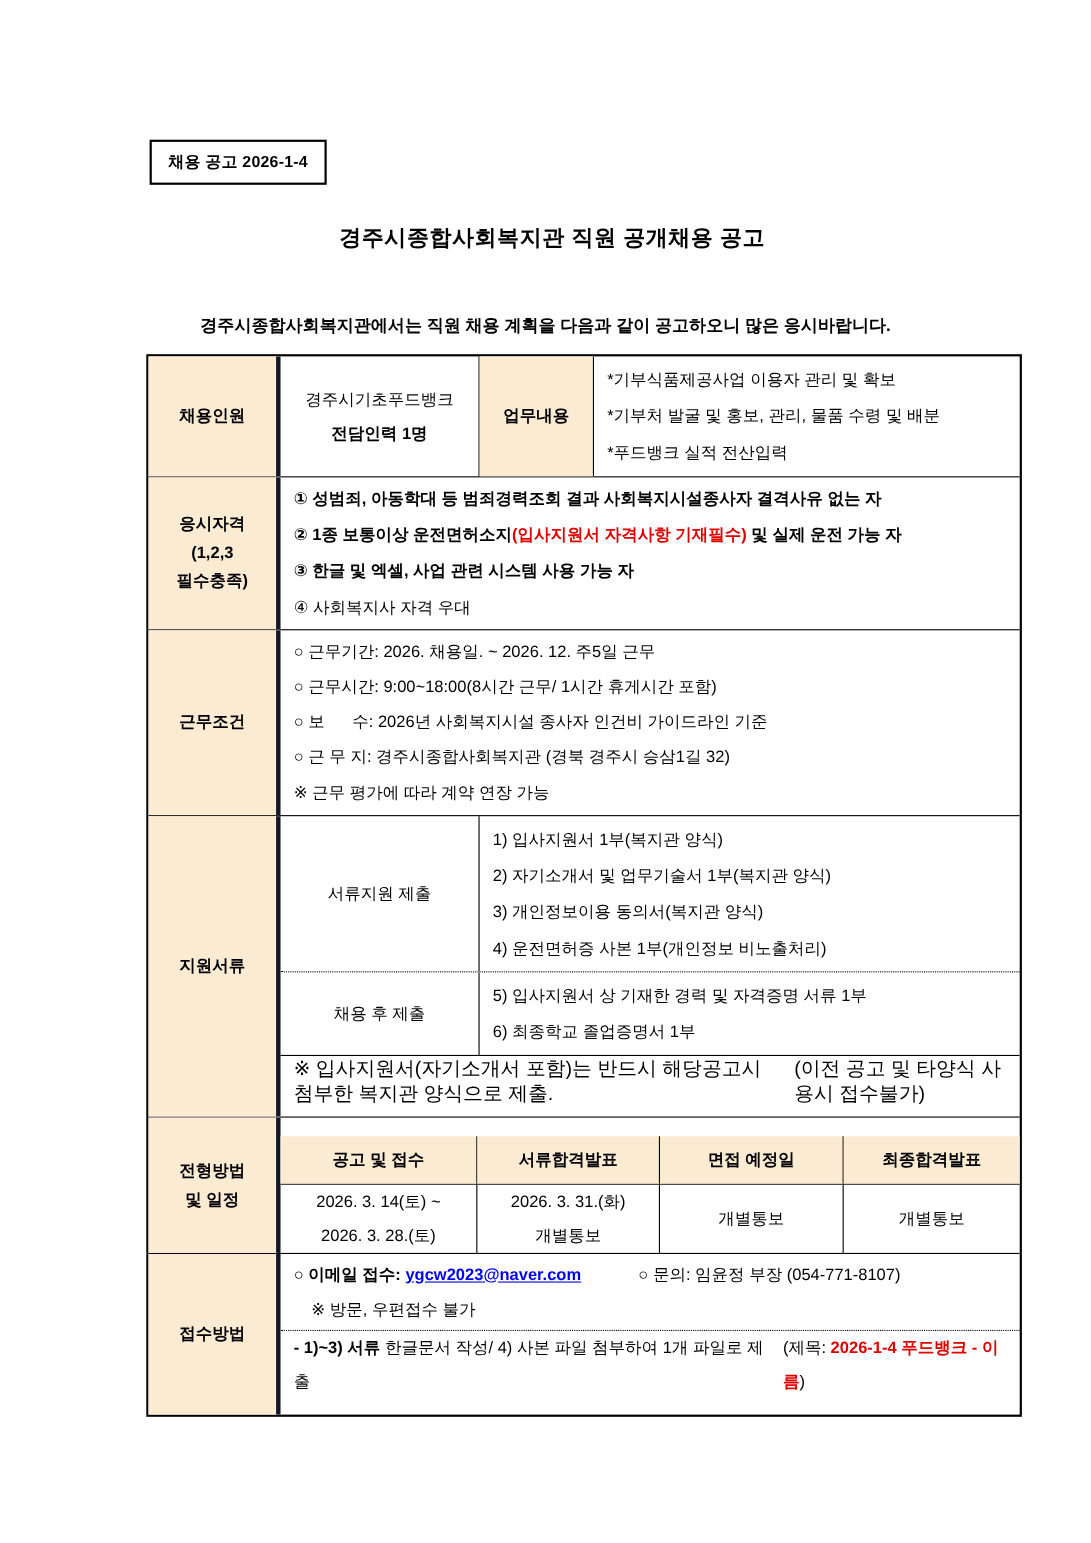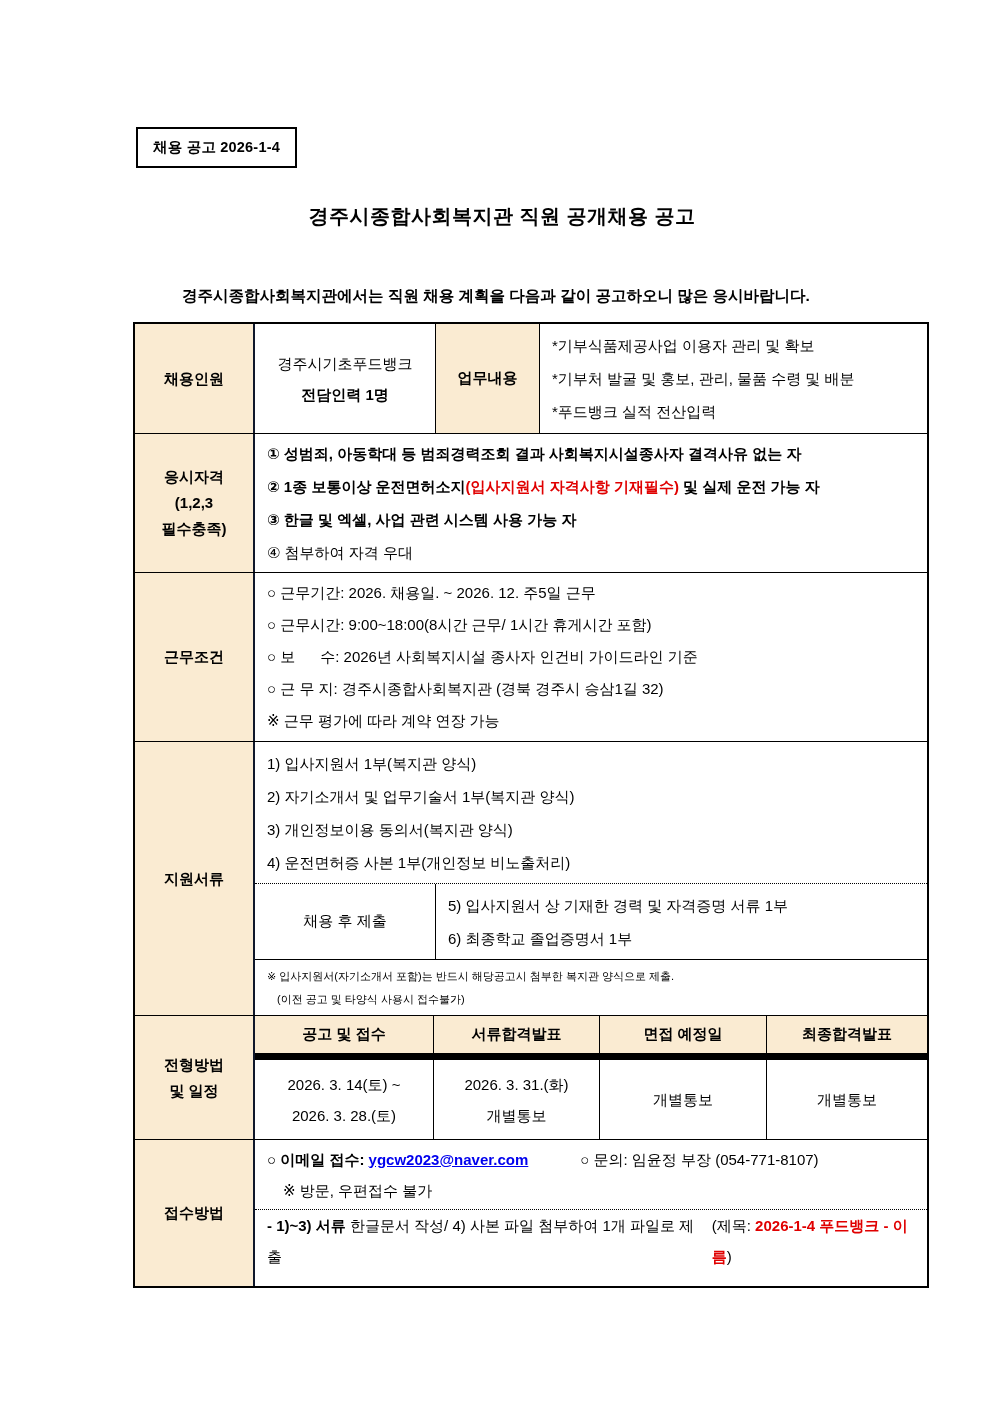--- a/index.html
+++ b/index.html
@@ -47,21 +47,21 @@
     left:97px; top:322px;
     width:796px;
     border:2px solid #000;
     font-size:15px;
   }
   .row { display:flex; border-top:1px solid #000; }
   .row:first-child { border-top:none; }
   .cell-label {
     width:120px; flex:0 0 120px;
     background:var(--cream);
-    border-right:2px solid #0f172a;
+    border-right:4px solid #0f172a;
     display:flex; flex-direction:column;
     align-items:center; justify-content:center;
     font-weight:700;
     text-align:center;
     line-height:26px;
   }
   .content { flex:1; display:flex; }
   .content-col { flex:1; display:flex; flex-direction:column; }
   .vline { border-right:1px solid #000; }
   .center-cell {
@@ -84,26 +84,26 @@
   .row-work    { height:169px; }
   .row-docs    { height:274px; }
   .row-sched   { height:124px; }
   .row-apply   { height:147px; }
 
   .pos-cell { width:181px; flex:0 0 181px; line-height:31px; }
   .dutylabel-cell { width:104px; flex:0 0 104px; font-weight:700; }
 
   .docs-sub1 { height:142px; border-bottom:1px dotted #000; display:flex; }
   .docs-sub2 { height:76px;  border-bottom:1px solid #000;  display:flex; }
-  .docs-note { flex:1; display:flex; flex-direction:column; justify-content:center;
-               font-size:11px; line-height:23px; padding-left:12px; }
+  .docs-note { flex:1; display:flex; flex-direction:row; justify-content:center;
+               font-size:18px; line-height:23px; padding-left:12px; }
   .docs-note .note2 { padding-left:10px; }
   .sub-label { width:181px; flex:0 0 181px; }
 
-  .sched-head { height:44px; border-bottom:7px solid #000000; display:flex; }
+  .sched-head { height:44px; border-bottom:1px solid #000000; display:flex;margin-top:17px; }
   .sched-vals { flex:1; display:flex; }
   .sc1 { width:179px; flex:0 0 179px; }
   .sc2 { width:166px; flex:0 0 166px; }
   .sc3 { width:167px; flex:0 0 167px; }
   .sc4 { flex:1; }
   .sched-head .hcell { font-weight:700; }
   .sched-vals .vcell { line-height:31px; }
 
   .apply-sub1 { height:70px; border-bottom:1px dotted #000;
                 display:flex; flex-direction:column; justify-content:center;
@@ -157,21 +157,21 @@
     <div class="row row-qual">
       <div class="cell-label">
         <span>응시자격</span>
         <span>(1,2,3</span>
         <span>필수충족)</span>
       </div>
       <div class="lines" style="flex:1;">
         <span class="b">① 성범죄, 아동학대 등 범죄경력조회 결과 사회복지시설종사자 결격사유 없는 자</span>
         <span class="b"><span>② 1종 보통이상 운전면허소지</span><span class="red">(입사지원서 자격사항 기재필수)</span><span> 및 실제 운전 가능 자</span></span>
         <span class="b">③ 한글 및 엑셀, 사업 관련 시스템 사용 가능 자</span>
-        <span>④ 첨부하여 자격 우대</span>
+        <span>④ 사회복지사 자격 우대</span>
       </div>
     </div>
 
     <div class="row row-work">
       <div class="cell-label">
         <span>근무조건</span>
       </div>
       <div class="lines" style="flex:1; line-height:32px;">
         <span class="prewrap">○ 근무기간: 2026. 채용일. ~ 2026. 12. 주5일 근무</span>
         <span class="prewrap">○ 근무시간: 9:00~18:00(8시간 근무/ 1시간 휴게시간 포함)</span>
@@ -180,20 +180,23 @@
         <span class="prewrap">※ 근무 평가에 따라 계약 연장 가능</span>
       </div>
     </div>
 
     <div class="row row-docs">
       <div class="cell-label">
         <span>지원서류</span>
       </div>
       <div class="content-col">
         <div class="docs-sub1">
+          <div class="sub-label center-cell vline">
+            <span>서류지원 제출</span>
+          </div>
           <div class="lines" style="flex:1;">
             <span>1) 입사지원서 1부(복지관 양식)</span>
             <span>2) 자기소개서 및 업무기술서 1부(복지관 양식)</span>
             <span>3) 개인정보이용 동의서(복지관 양식)</span>
             <span>4) 운전면허증 사본 1부(개인정보 비노출처리)</span>
           </div>
         </div>
         <div class="docs-sub2">
           <div class="sub-label center-cell vline">
             <span>채용 후 제출</span>

